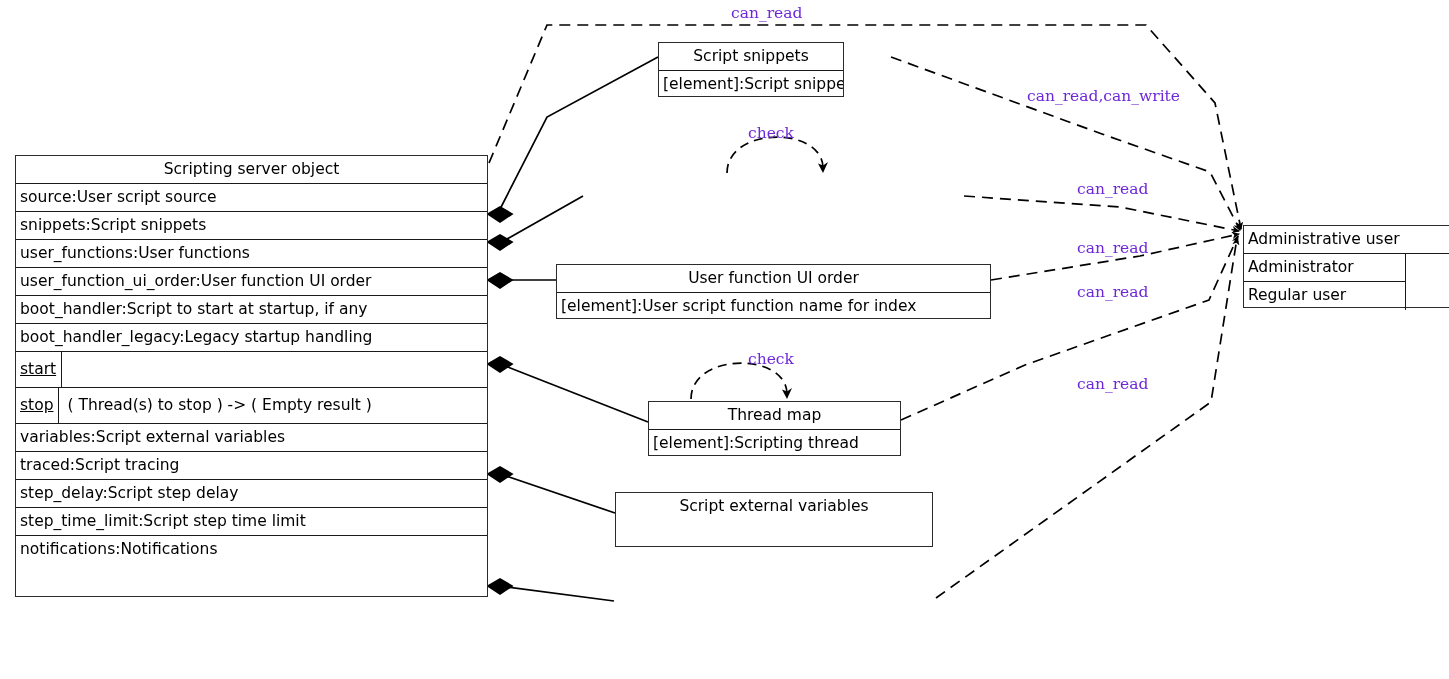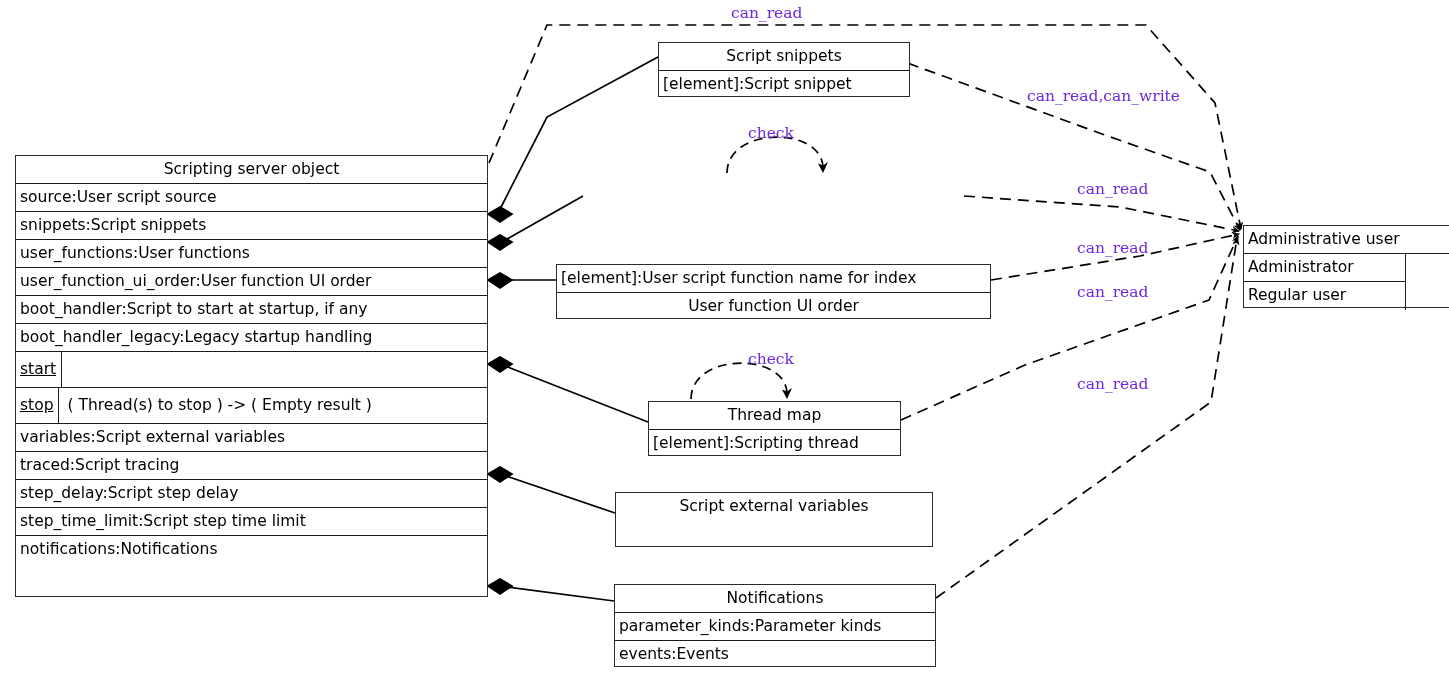--- a/index.html
+++ b/index.html
@@ -102,45 +102,40 @@
       <div class="op-sig">(   Thread(s) to stop  )   -&gt;  (  Empty result  )</div>
     </div>
 
     <div class="uml-row uml-attr">variables:Script external variables</div>
     <div class="uml-row uml-attr">traced:Script tracing</div>
     <div class="uml-row uml-attr">step_delay:Script step delay</div>
     <div class="uml-row uml-attr">step_time_limit:Script step time limit</div>
     <div class="uml-row uml-attr">notifications:Notifications</div>
   </div>
 
-  <div class="uml-box" style="left:658px;top:42px;width:252px;height:55px;">
+  <div class="uml-box" style="left:658px;top:42px;width:186px;height:55px;">
     <div class="uml-row uml-title">Script snippets</div>
     <div class="uml-row uml-attr">[element]:Script snippet</div>
   </div>
 
 
   <div class="uml-box" style="left:556px;top:264px;width:435px;height:55px;">
+    <div class="uml-row uml-title">User function UI order</div>
     <div class="uml-row uml-attr">[element]:User script function name for index</div>
-    <div class="uml-row uml-title">User function UI order</div>
   </div>
 
   <div class="uml-box" style="left:648px;top:401px;width:253px;height:55px;">
     <div class="uml-row uml-title">Thread map</div>
     <div class="uml-row uml-attr">[element]:Scripting thread</div>
   </div>
 
   <div class="uml-box" style="left:615px;top:492px;width:318px;height:55px;">
     <div class="uml-row uml-title">Script external variables</div>
   </div>
 
-  <div class="uml-box" style="left:614px;top:584px;width:322px;height:83px;">
-    <div class="uml-row uml-title">Notifications</div>
-    <div class="uml-row uml-attr">parameter_kinds:Parameter kinds</div>
-    <div class="uml-row uml-attr">events:Events</div>
-  </div>
 
   <div class="uml-box clipped-right" style="left:1243px;top:225px;width:215px;height:83px;">
     <div class="uml-row uml-attr">Administrative user</div>
     <div class="uml-row uml-attr" style="width:162px;border-right:1.4px solid #1a1a1a;">Administrator</div>
     <div class="uml-row uml-attr" style="width:162px;border-right:1.4px solid #1a1a1a;">Regular user</div>
   </div>
 
   <div class="edge-label" style="left:731px;top:4px;">can_read</div>
 
   <div class="edge-label" style="left:1027px;top:87px;">can_read,can_write</div>

